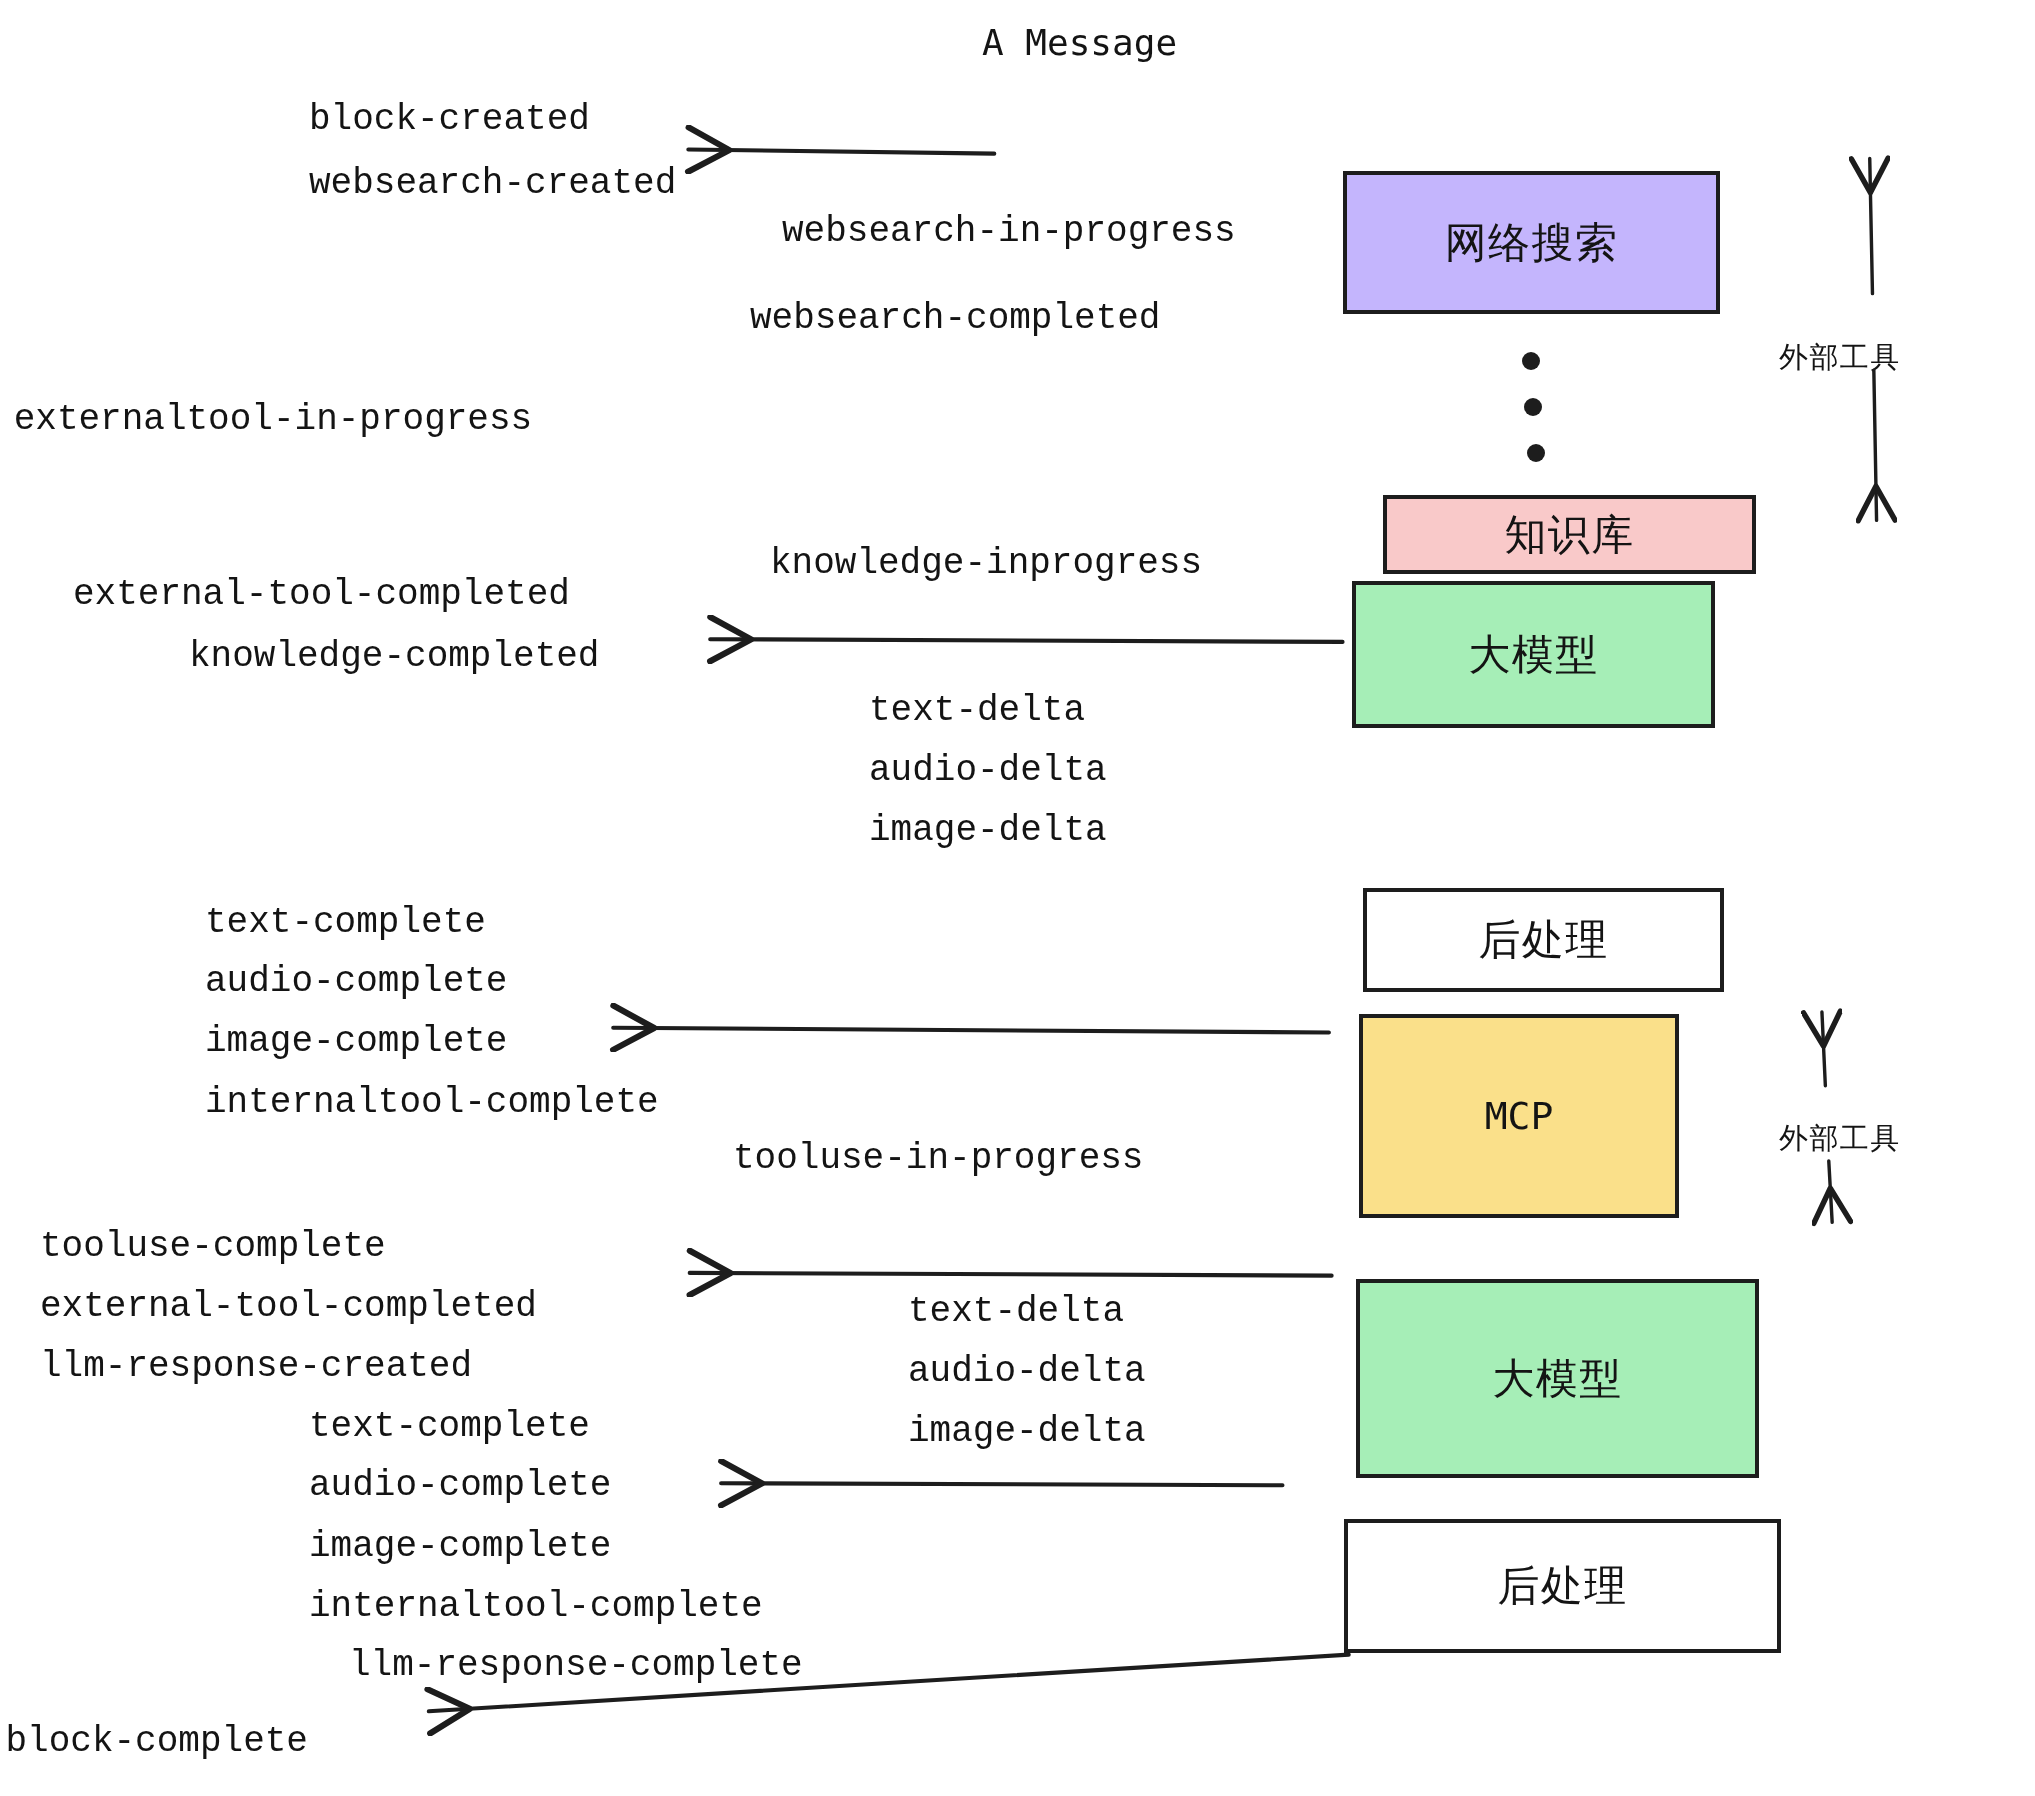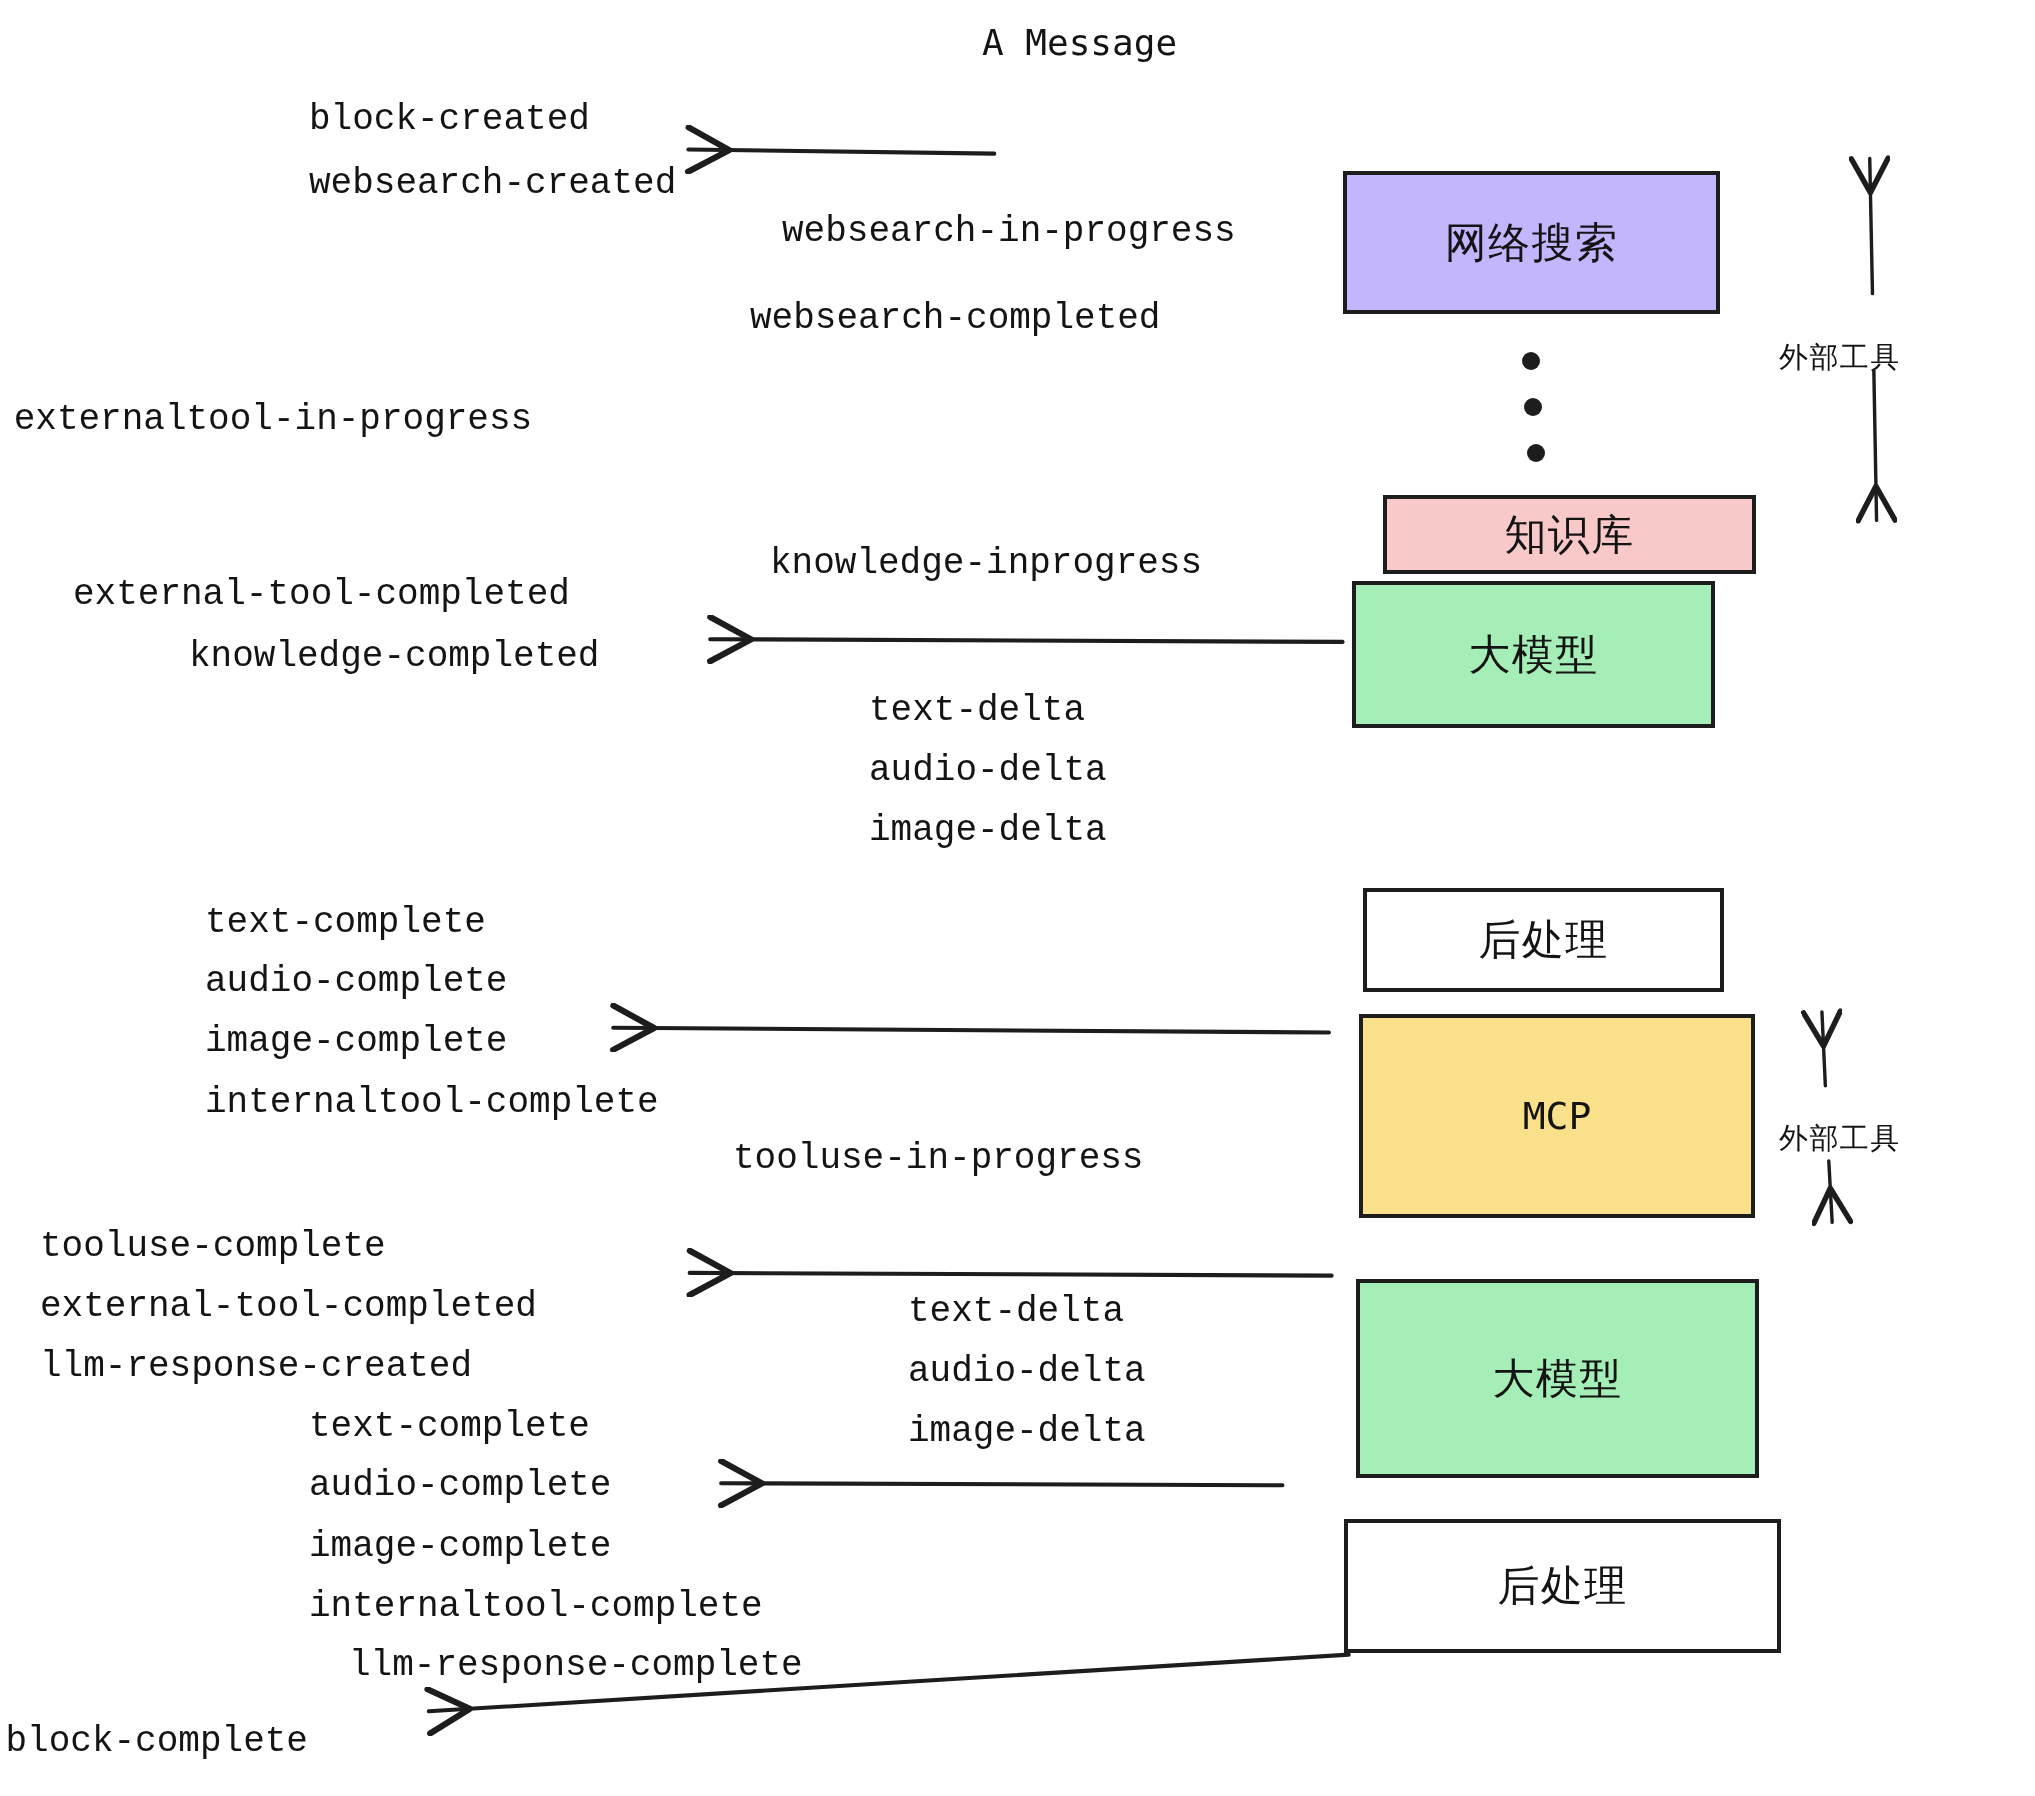--- a/index.html
+++ b/index.html
@@ -122,21 +122,21 @@
       </div>
       <div class="node" style="left: 1347px; top: 495px; width: 373px; height: 79px; background: rgb(249, 201, 201); margin-left: 36px;">
         <span class="node-label">知识库</span>
       </div>
       <div class="node" style="left: 1352px; top: 581px; width: 363px; height: 147px; background: rgb(166, 238, 183);">
         <span class="node-label">大模型</span>
       </div>
       <div class="node" style="left: 1363px; top: 888px; width: 361px; height: 104px; background: rgb(255, 255, 255);">
         <span class="node-label">后处理</span>
       </div>
-      <div class="node" style="left: 1359px; top: 1014px; width: 396px; height: 204px; background: rgb(250, 224, 138); text-align: right;">
+      <div class="node" style="left: 1359px; top: 1014px; width: 320px; height: 204px; background: rgb(250, 224, 138); text-align: right;">
         <span class="node-label latin">MCP</span>
       </div>
       <div class="node" style="left: 1356px; top: 1279px; width: 403px; height: 199px; background: rgb(166, 238, 183);">
         <span class="node-label">大模型</span>
       </div>
       <div class="node" style="left: 1344px; top: 1519px; width: 437px; height: 134px; background: rgb(255, 255, 255);">
         <span class="node-label">后处理</span>
       </div>
     </div>
 

